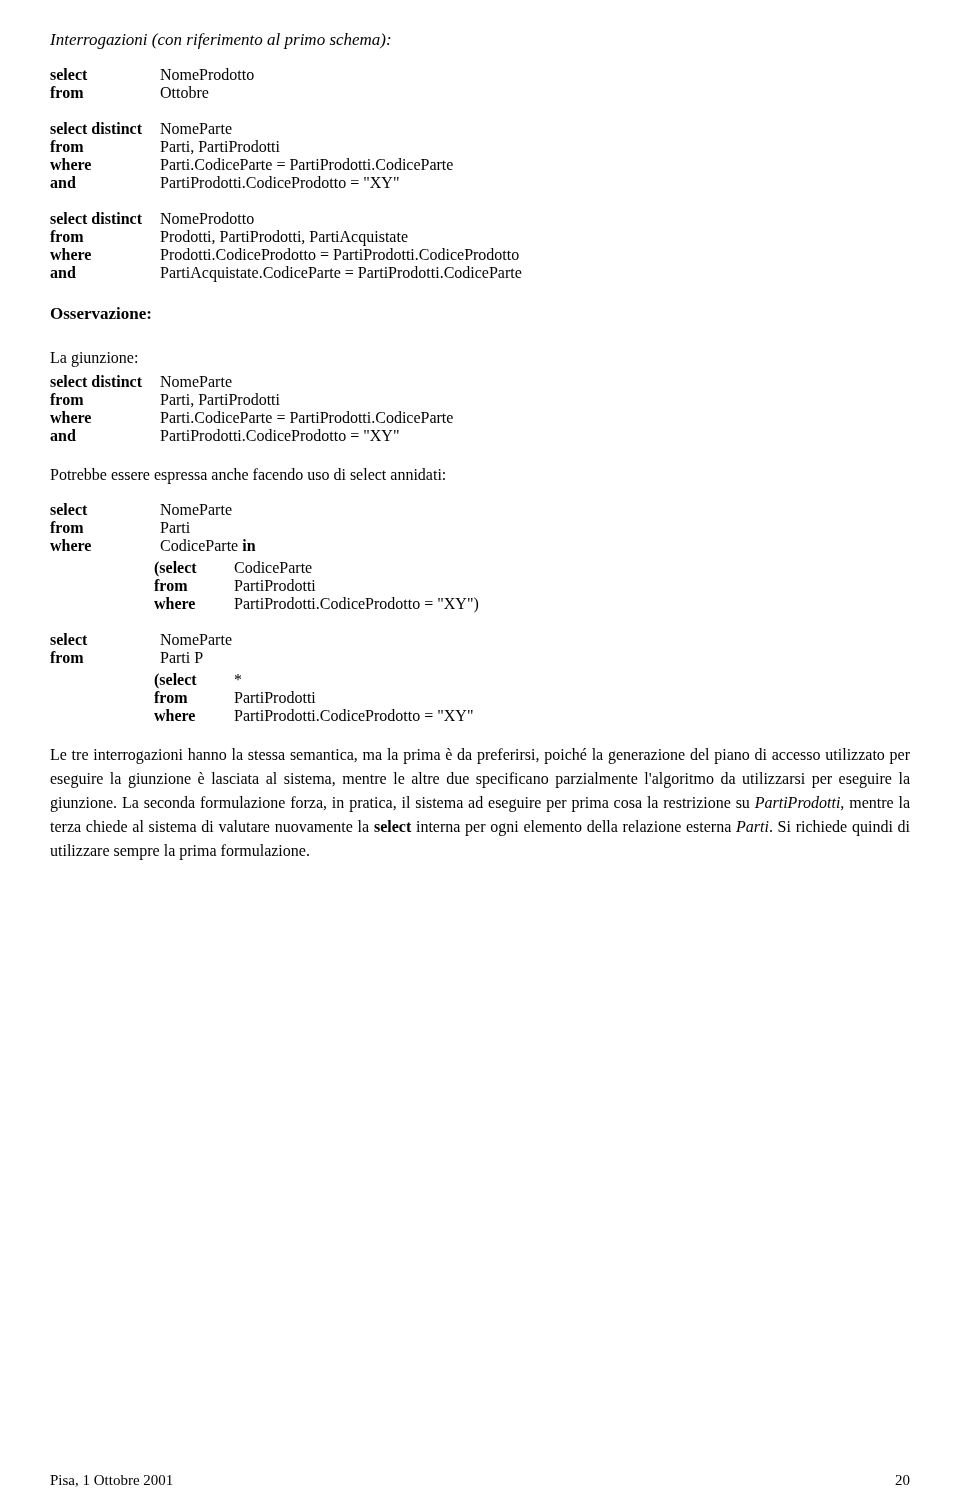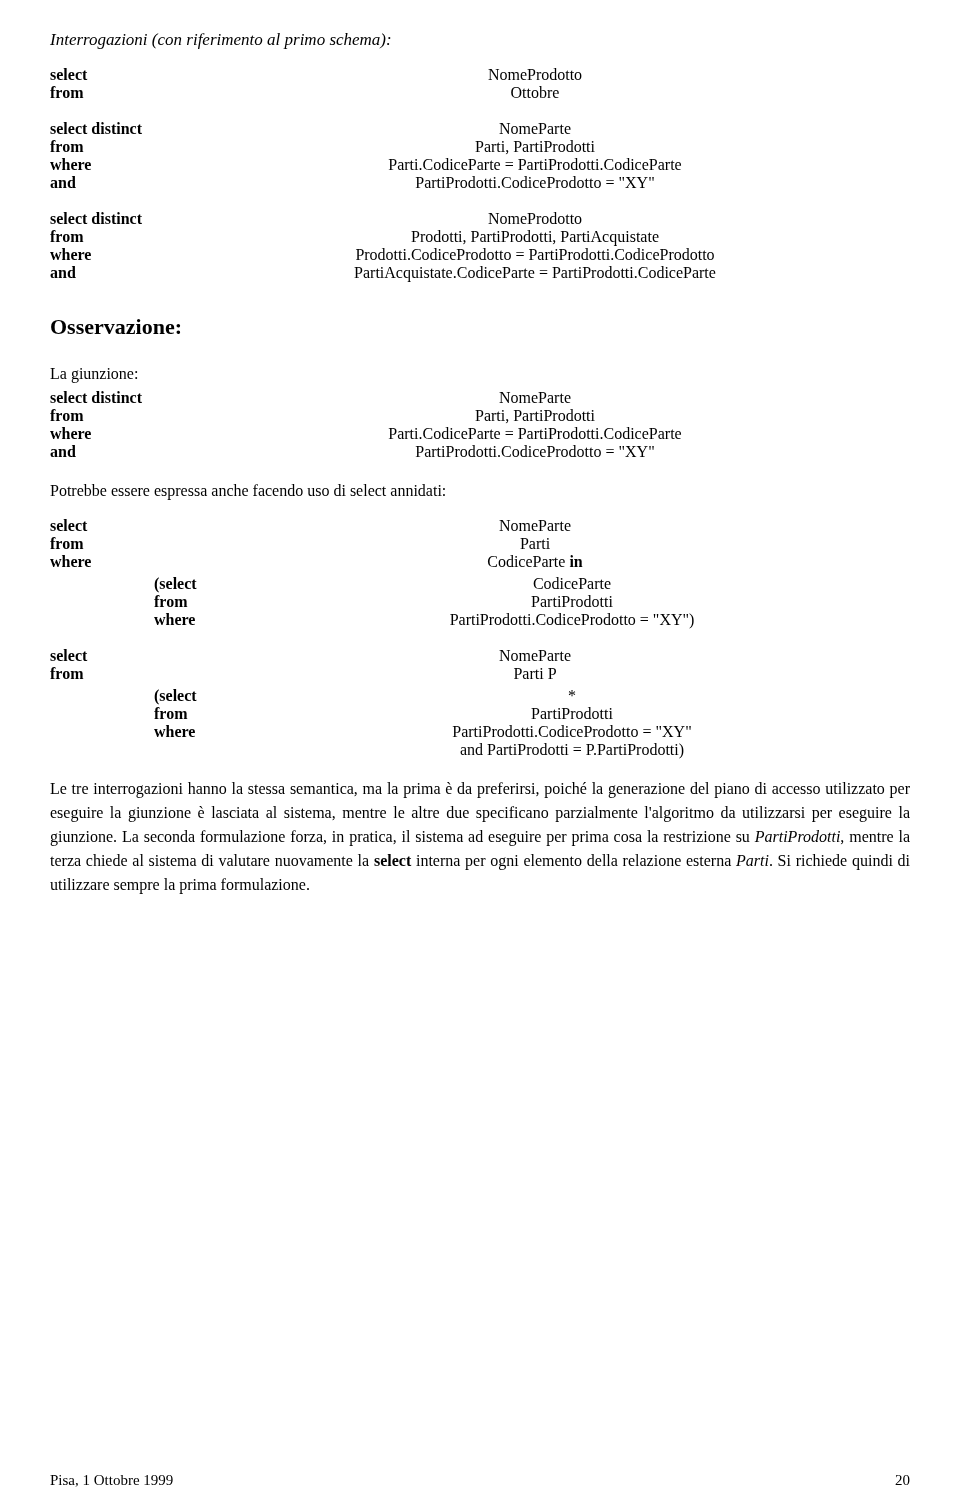--- a/index.html
+++ b/index.html
@@ -33,27 +33,26 @@
       display: table-cell;
       font-weight: bold;
       vertical-align: top;
       white-space: nowrap;
       padding-right: 18px;
       width: 110px;
     }
     .sql-value {
       display: table-cell;
       vertical-align: top;
-      text-align: center;
     }
     .section-label {
       font-weight: bold;
-      margin-top: 32px;
+      margin-top: 22px;
       margin-bottom: 6px;
-      font-size: 22px;
+      font-size: 17px;
     }
     .sub-label {
       margin-top: 25px;
       margin-bottom: 6px;
       font-size: 16px;
     }
     .prose {
       margin-top: 0;
       margin-bottom: 14px;
       text-align: justify;
@@ -218,26 +217,25 @@
       <div class="sql-row">
         <span class="sql-keyword">from</span>
         <span class="sql-value">PartiProdotti</span>
       </div>
       <div class="sql-row">
         <span class="sql-keyword">where</span>
         <span class="sql-value">PartiProdotti.CodiceProdotto = "XY"</span>
       </div>
       <div class="sql-row">
         <span class="sql-keyword"></span>
-        <span class="sql-value">and PartiProdotti = P.PartiProdotti)</span>
       </div>
     </div>
   </div>
 </div>
 
 <div class="prose">
   Le tre interrogazioni hanno la stessa semantica, ma la prima è da preferirsi, poiché la generazione del piano di accesso utilizzato per eseguire la giunzione è lasciata al sistema, mentre le altre due specificano parzialmente l'algoritmo da utilizzarsi per eseguire la giunzione. La seconda formulazione forza, in pratica, il sistema ad eseguire per prima cosa la restrizione su <em>PartiProdotti</em>, mentre la terza chiede al sistema di valutare nuovamente la <strong>select</strong> interna per ogni elemento della relazione esterna <em>Parti</em>. Si richiede quindi di utilizzare sempre la prima formulazione.
 </div>
 
 <div class="footer">
-  <span>Pisa, 1 Ottobre 1999</span>
+  <span>Pisa, 1 Ottobre 2001</span>
   <span>20</span>
 </div>
 
 </body></html>

